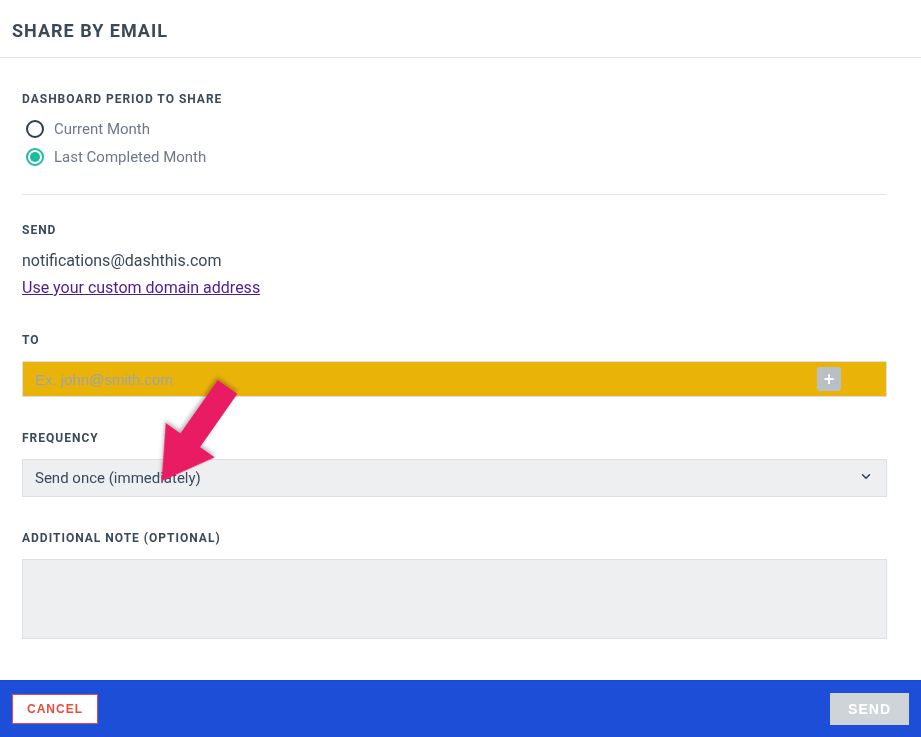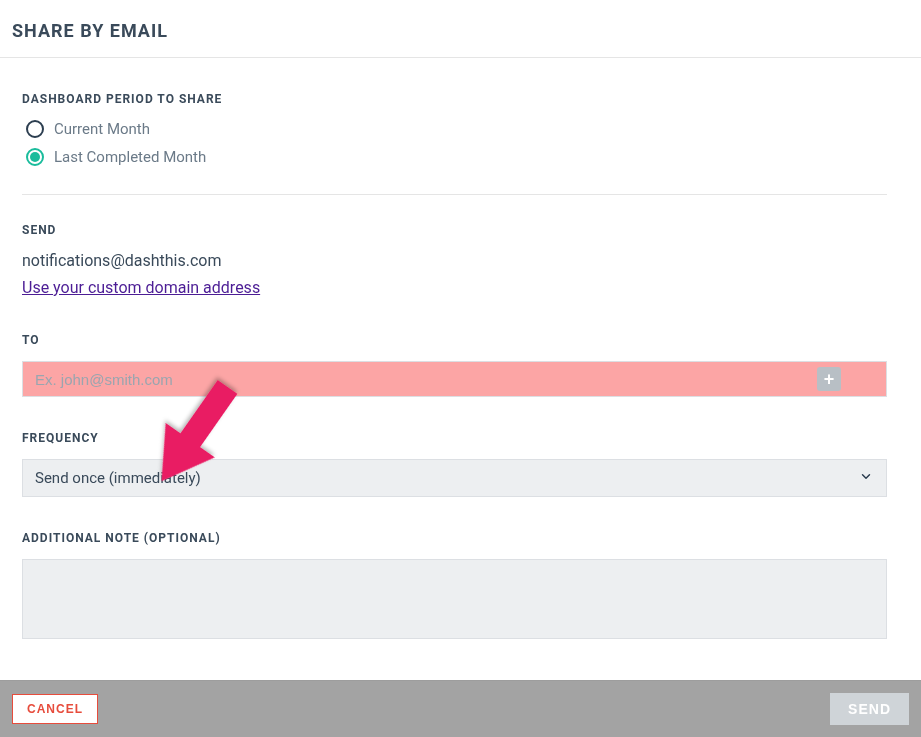--- a/index.html
+++ b/index.html
@@ -84,21 +84,21 @@
     .custom-domain-link {
       font-size: 16px;
       color: #4c1d95;
       text-decoration: underline;
       cursor: pointer;
       display: inline-block;
       margin-bottom: 36px;
     }
     .text-input {
       flex: 1;
-      background: #fca5a5;
+      background: #eab308;
       border: 1px solid #dcdfe3;
       padding: 9px 12px;
       font-size: 15px;
       color: #3a4a5a;
       outline: none;
       height: 36px;
     }
     .text-input::placeholder {
       color: #9aa5af;
     }
@@ -166,21 +166,21 @@
     }
     .footer {
       position: absolute;
       bottom: 0;
       left: 0;
       right: 0;
       padding: 12px;
       display: flex;
       justify-content: space-between;
       align-items: center;
-      background: #a3a3a3;
+      background: #1d4ed8;
       border-top: 1px solid rgba(0,0,0,0.03);
     }
     .cancel-button {
       background: #ffffff;
       border: 1px solid #e74c3c;
       color: #e74c3c;
       padding: 7px 14px;
       font-size: 12px;
       font-weight: 700;
       letter-spacing: 1px;

